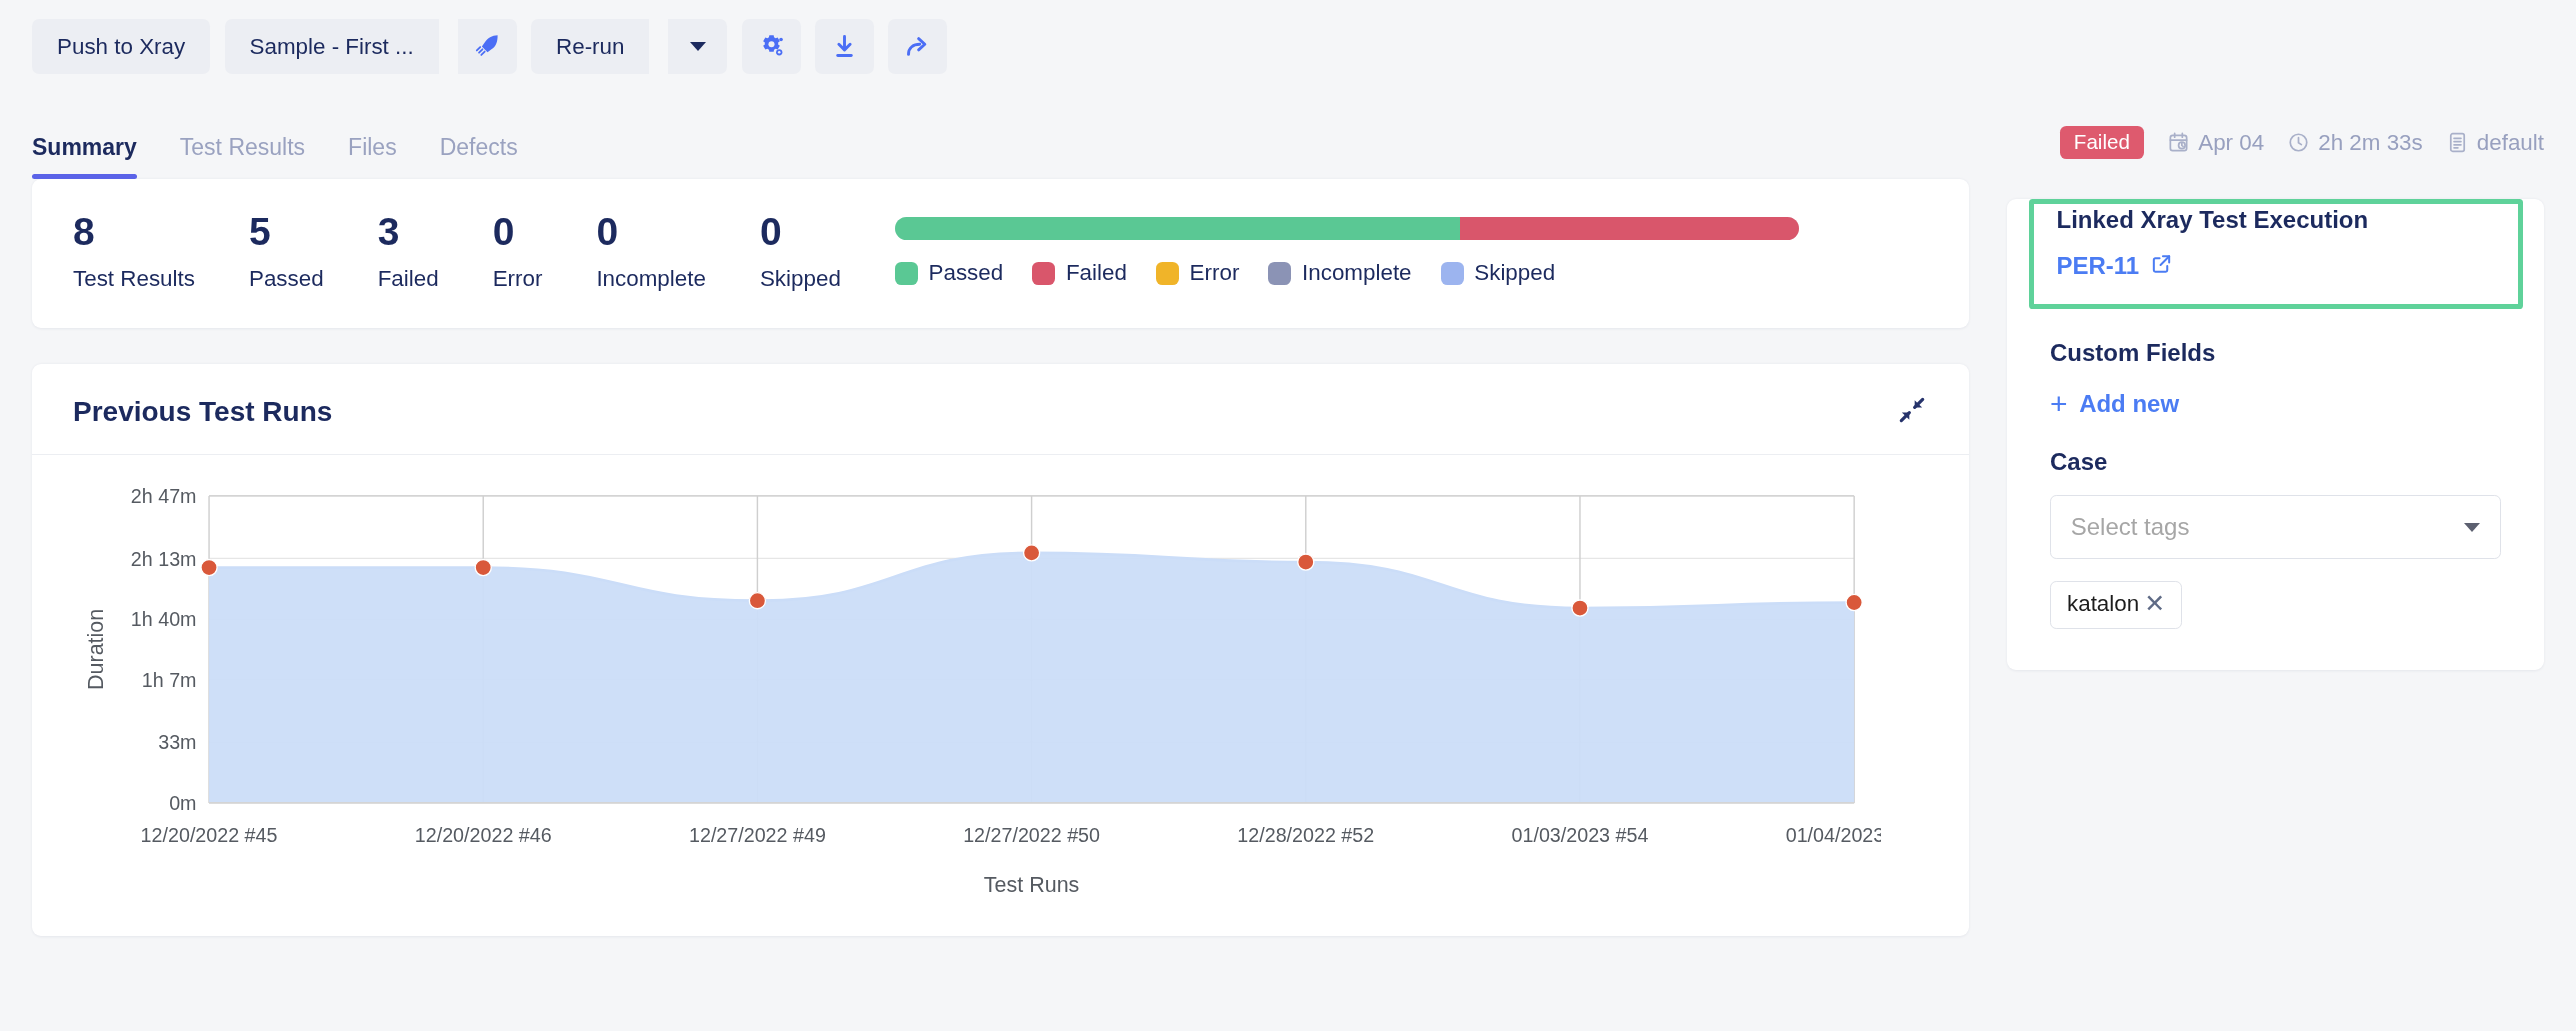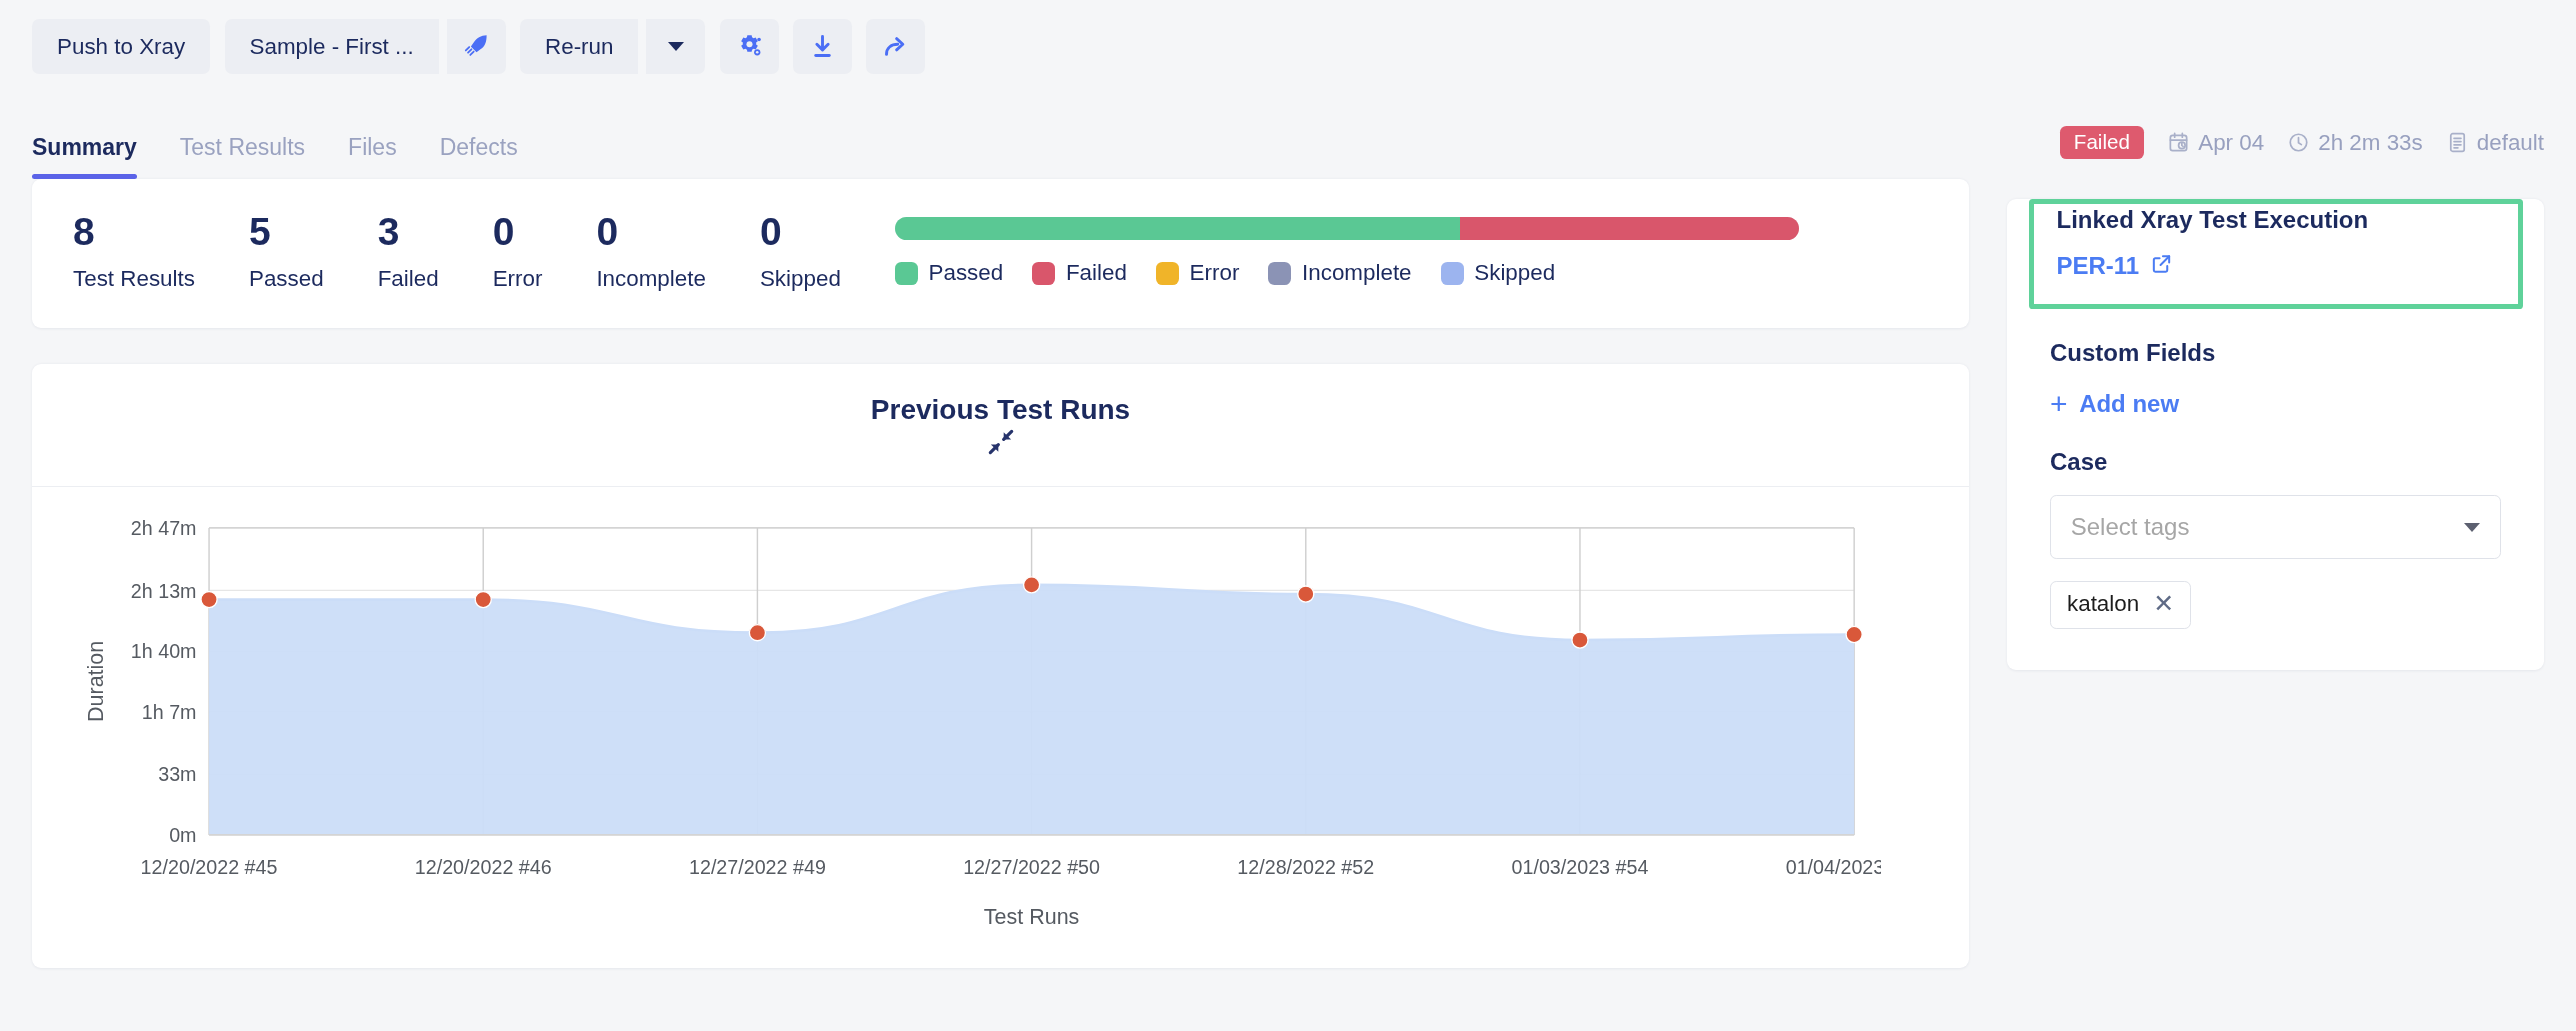--- a/index.html
+++ b/index.html
@@ -28,21 +28,21 @@
   .toolbar { display: flex; align-items: center; gap: 14.3px; }
   .btn {
     height: 55px; border: none; border-radius: 7.2px;
     background: #eceef3; color: #1c2a5e;
     font-family: "Liberation Sans", sans-serif;
     font-size: 22.4px; font-weight: 400;
     padding: 0 25px; cursor: pointer;
     display: flex; align-items: center; justify-content: center;
     white-space: nowrap;
   }
-  .btn-group { display: flex; align-items: stretch; gap: 8px; }
+  .btn-group { display: flex; align-items: stretch; gap: 19px; }
   .btn-group .btn:first-child { border-top-right-radius: 0; border-bottom-right-radius: 0; }
   .btn-group .btn:last-child  { border-top-left-radius: 0;  border-bottom-left-radius: 0; }
   .btn-icon {
     width: 59px; padding: 0;
   }
   .btn-icon svg { display: block; }
   .caret {
     width: 0; height: 0;
     border-left: 8px solid transparent;
     border-right: 8px solid transparent;
@@ -113,21 +113,20 @@
   .legend-item { display: flex; align-items: center; gap: 10.7px; }
   .legend-swatch { width: 23px; height: 23px; border-radius: 6.3px; }
   .legend-label { font-size: 22.4px; color: #1c2a5e; white-space: nowrap; }
 
   
   .chart-card { padding: 0 0 36px; }
   .chart-head {
     display: flex; align-items: center; justify-content: space-between;
     padding: 30px 41px 25px;
     border-bottom: 1.8px solid #eceef2;
-    flex-direction: column;
   }
   .chart-title { font-size: 28px; font-weight: 700; color: #1c2a5e; }
   .chart-body { padding: 30px 41px 0; }
 
   
   .side-card { padding: 0 0 41px; }
   .linked-box {
     border: 5.4px solid #5fd29a;
     border-radius: 3.6px;
     margin: 19.7px 21.5px 0;
@@ -156,21 +155,21 @@
   }
   .select-placeholder { font-size: 24px; color: #a6a6a6; }
   .select-caret {
     width: 0; height: 0;
     border-left: 8px solid transparent;
     border-right: 8px solid transparent;
     border-top: 9.8px solid #5c6070;
   }
   .chips { display: flex; flex-wrap: wrap; gap: 12.5px; margin-top: 21.5px; }
   .chip {
-    display: flex; align-items: center; gap: 14px;
+    display: flex; align-items: center; gap: 5px;
     border: 1.8px solid #dfe2e9; border-radius: 6.3px;
     padding: 9px 16px 10.7px; background: #fff;
   }
   .chip-label { font-size: 22.4px; color: #1d1d1d; }
   .chip-x { color: #5f6b86; font-size: 25px; line-height: 1; cursor: pointer; }
 
   
   .ax-tick { font-family: "Liberation Sans", sans-serif; font-size: 22px; fill: #555a61; }
   .ax-title { font-family: "Liberation Sans", sans-serif; font-size: 24px; fill: #555a61; }
 </style>

